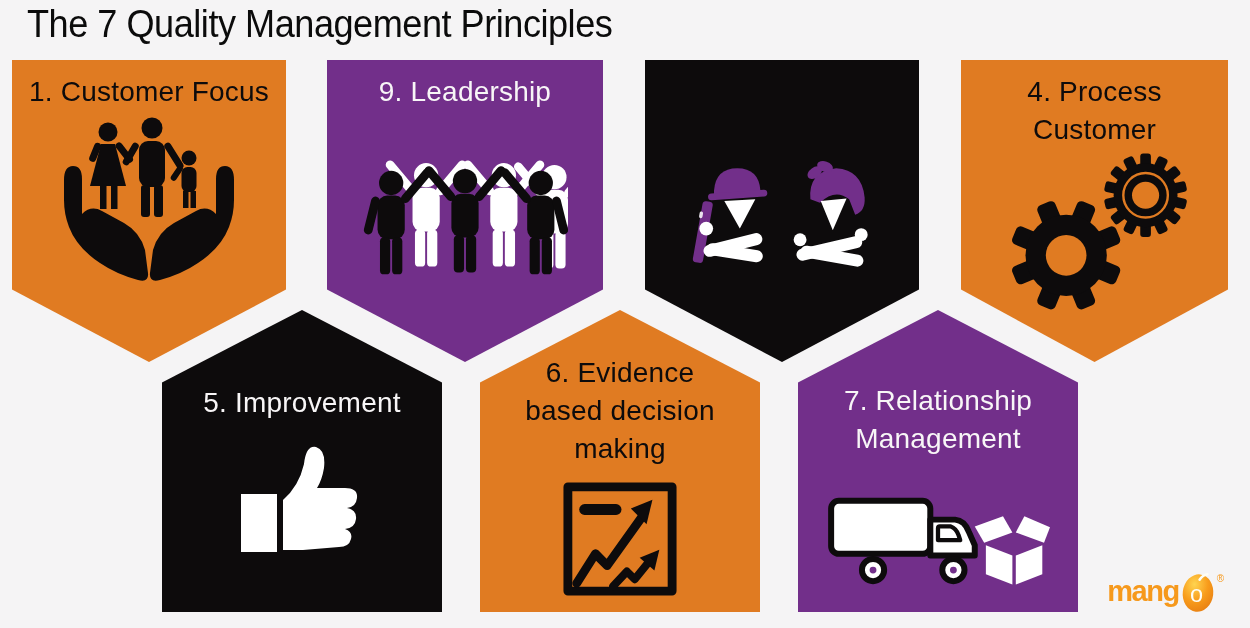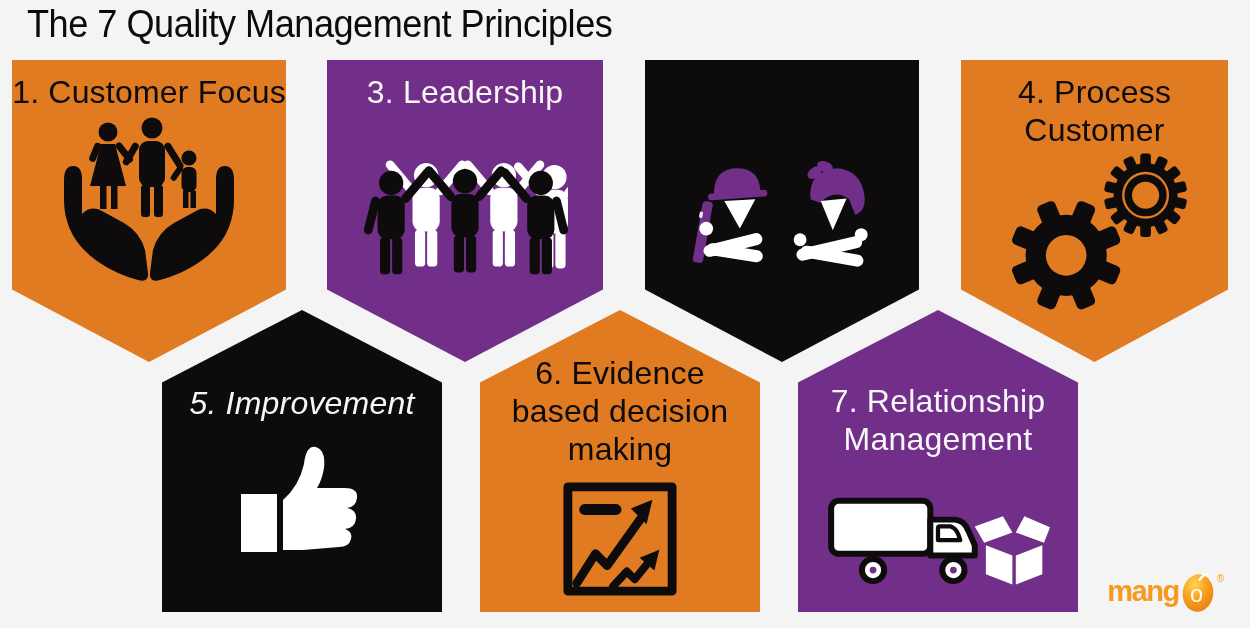--- a/index.html
+++ b/index.html
@@ -14,26 +14,26 @@
     letter-spacing:-0.5px;transform:scaleX(.95);transform-origin:left top;
     white-space:nowrap;
   }
   .banner{position:absolute;}
   .top-banner{top:60px;height:302px;clip-path:polygon(0 0,100% 0,100% 76%,50% 100%,0 76%);}
   .bottom-banner{top:310px;height:302px;clip-path:polygon(50% 0,100% 24%,100% 100%,0 100%,0 24%);}
   .b1{left:12px;width:274px;}
   .b2{left:327px;width:276px;}
   .b3{left:645px;width:274px;}
   .b4{left:961px;width:267px;}
-  .b5{left:162px;width:280px;font-style:italic;}
+  .b5{left:162px;width:280px;}
   .b6{left:480px;width:280px;}
   .b7{left:798px;width:280px;}
   .label{
     position:absolute;left:0;right:0;text-align:center;
-    font-size:32px;line-height:38px;font-weight:400;letter-spacing:.2px;
+    font-size:28px;line-height:38px;font-weight:400;letter-spacing:.2px;
   }
   .label span{display:block;}
   .b1 .label,.b2 .label,.b3 .label,.b4 .label{top:13px;}
   .b5 .label{top:74px;}
   .b6 .label{top:44px;}
   .b7 .label{top:72px;}
   .icon{position:absolute;left:50%;transform:translateX(-50%);}
   .icon svg{width:100%;height:100%;display:block;}
   .b1 .icon{top:56px;width:180px;height:172px;}
   .b2 .icon{top:90px;width:206px;height:134px;}
@@ -89,21 +89,21 @@
 
           <path id="lhand" d="M4,64 Q4,50 13,50 Q22,50 22,63 L22,98 Q31,89 42,95 L64,107 Q80,116 85,134 L88,157 Q89,167 78,164 Q56,158 40,147 Q17,132 9,111 Q4,98 4,84 Z"></path>
           <use href="#lhand" transform="translate(178,0) scale(-1,1)"></use>
         </g>
       </svg>
     </div>
   </div>
 
   <div class="banner top-banner b2" style="background: rgb(114, 47, 138); color: rgb(248, 246, 247);">
     <div class="label">
-      <span>3. Leadership</span>
+      <span>9. Leadership</span>
     </div>
     <div class="icon">
       <svg viewBox="0 0 212 130" preserveAspectRatio="xMidYMid meet">
         <defs>
           <g id="figV">
             <circle cx="0" cy="0" r="12.5"></circle>
             <rect x="-14" y="13" width="28" height="45" rx="10"></rect>
             <rect x="-11.5" y="56" width="10.5" height="38" rx="4"></rect>
             <rect x="1" y="56" width="10.5" height="38" rx="4"></rect>
             <rect x="-17.5" y="-24" width="9" height="44" rx="4.5" transform="rotate(-40 -13 18)"></rect>

